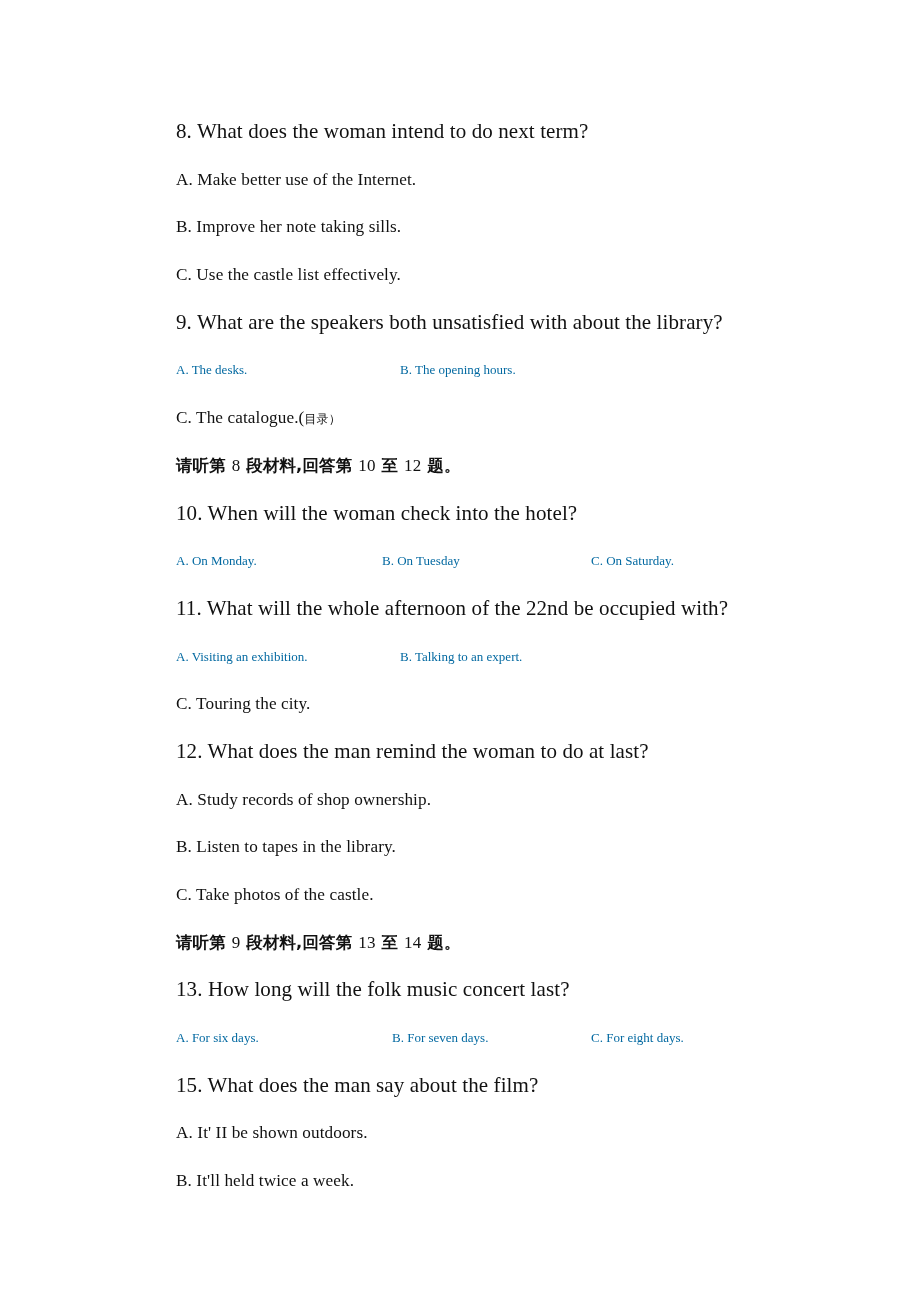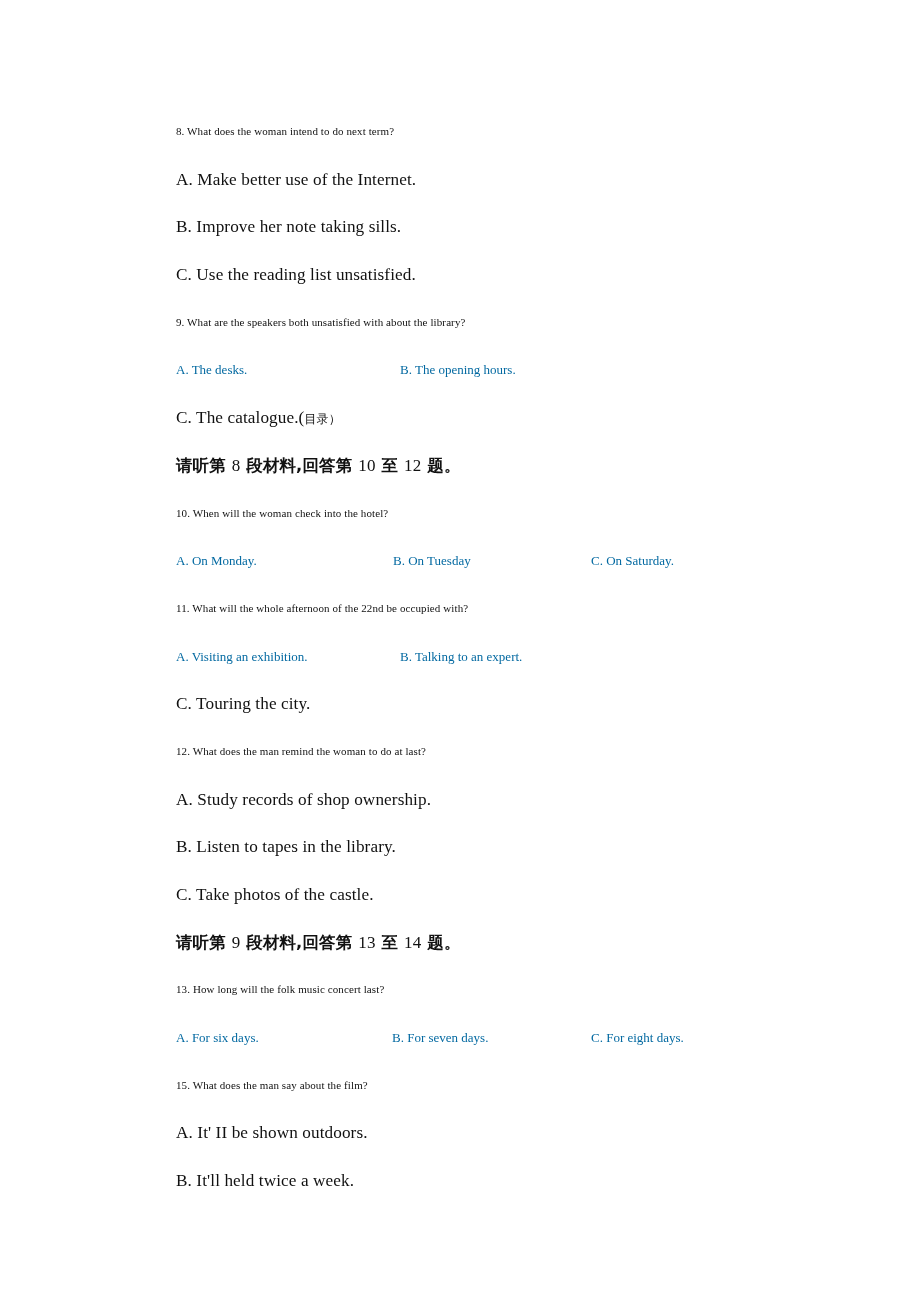--- a/index.html
+++ b/index.html
@@ -30,21 +30,21 @@
   
   .line {
     height: 47.7px;
     line-height: 47.7px;
     white-space: pre;
     font-size: 17.2px;
     letter-spacing: 0.1px;
     color: #111111;
   }
   .line.q {
-    font-size: 11px;
+    font-size: 21px;
   }
   .line.opt {
     font-size: 17.2px;
   }
   
   .line.cn {
     font-family: "DejaVu Sans", "Liberation Sans", sans-serif;
     font-weight: bold;
     font-size: 16.4px;
     letter-spacing: 0.2px;
@@ -62,39 +62,39 @@
   }
   .row .cell {
     position: absolute;
     top: 0;
     white-space: pre;
     font-size: 13px;
     color: #0369a1;
   }
   .cell.a { left: 0; }
   .cell.b-far { left: 224px; }
-  .cell.b-mid { left: 217px; }
+  .cell.b-mid { left: 206px; }
   .cell.b-near { left: 216px; }
   .cell.c-far { left: 415px; }
   .cn-paren {
     font-family: "DejaVu Sans", "Liberation Sans", sans-serif;
     font-weight: normal;
     font-size: 12px;
   }
 </style>
 </head>
 <body>
 
 <div class="page">
   <div class="content">
 
     <div class="line q">8. What does the woman intend to do next term?</div>
     <div class="line opt">A. Make better use of the Internet.</div>
     <div class="line opt">B. Improve her note taking sills.</div>
-    <div class="line opt">C. Use the reading list unsatisfied.</div>
+    <div class="line opt">C. Use the castle list effectively.</div>
 
     <div class="line q">9. What are the speakers both unsatisfied with about the library?</div>
     <div class="row">
       <span class="cell a">A. The desks.</span>
       <span class="cell b-far">B. The opening hours.</span>
     </div>
     <div class="line opt"><span>C. The catalogue.(</span><span class="cn-paren">目录</span><span class="cn-paren">）</span></div>
 
     <div class="line cn"><span>请听第 </span><span class="num">8</span><span> 段材料,回答第 </span><span class="num">10</span><span> 至 </span><span class="num">12</span><span> 题。</span></div>
 

